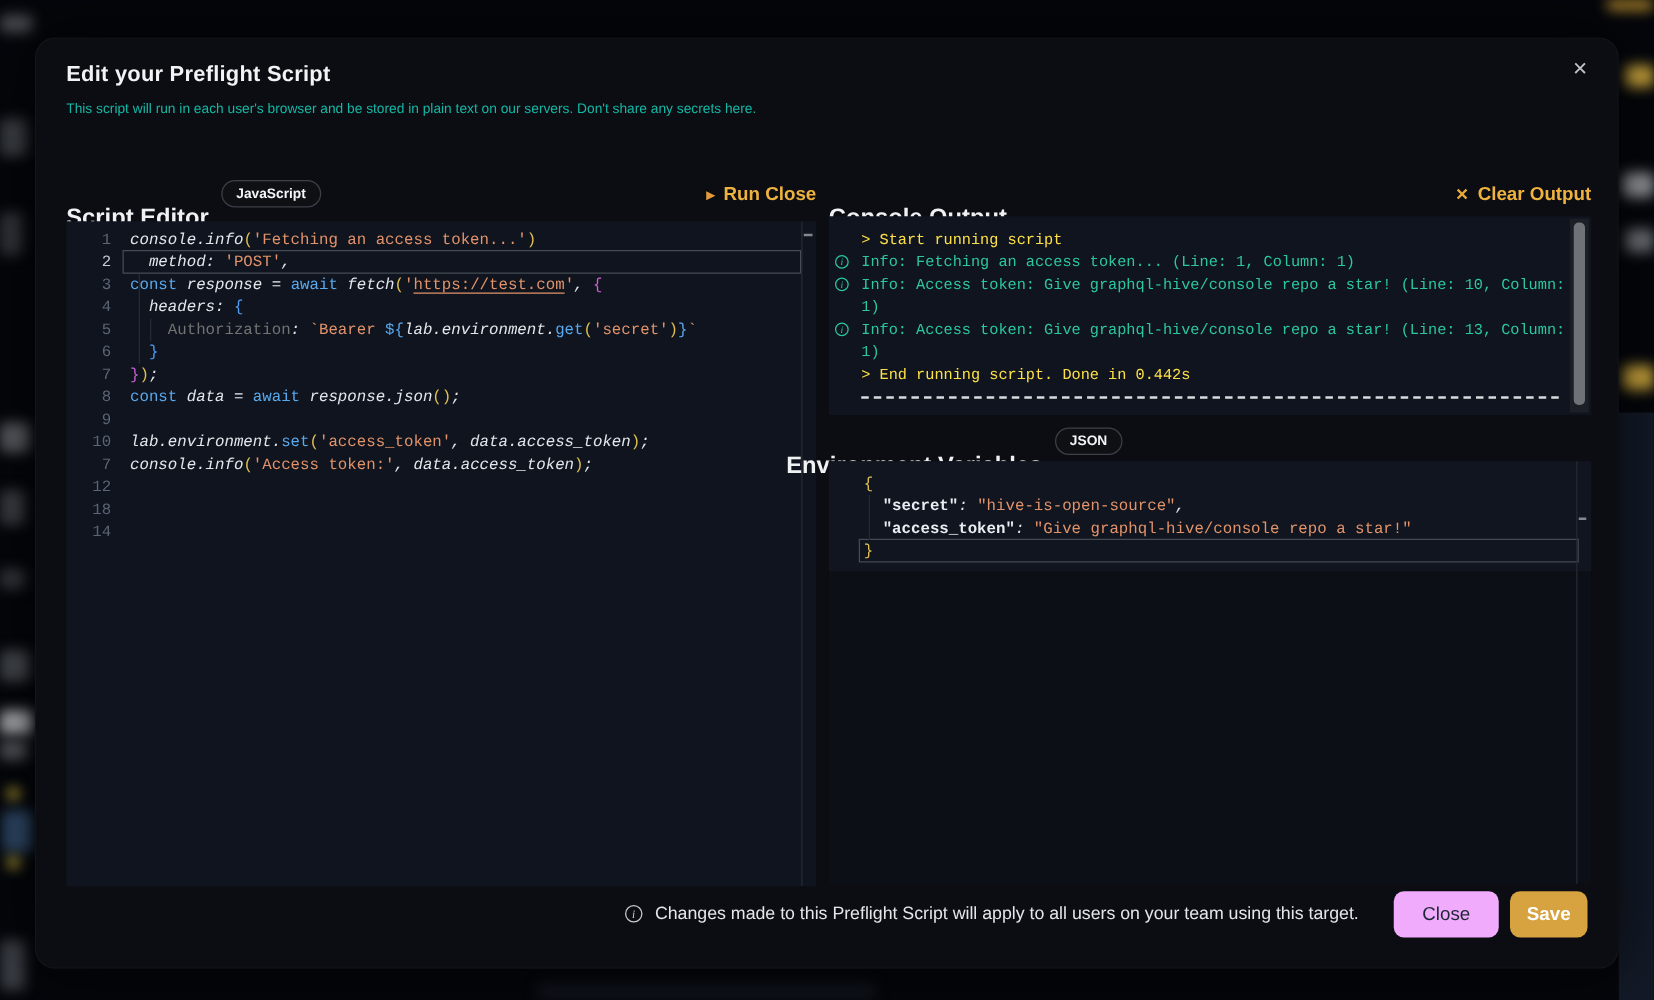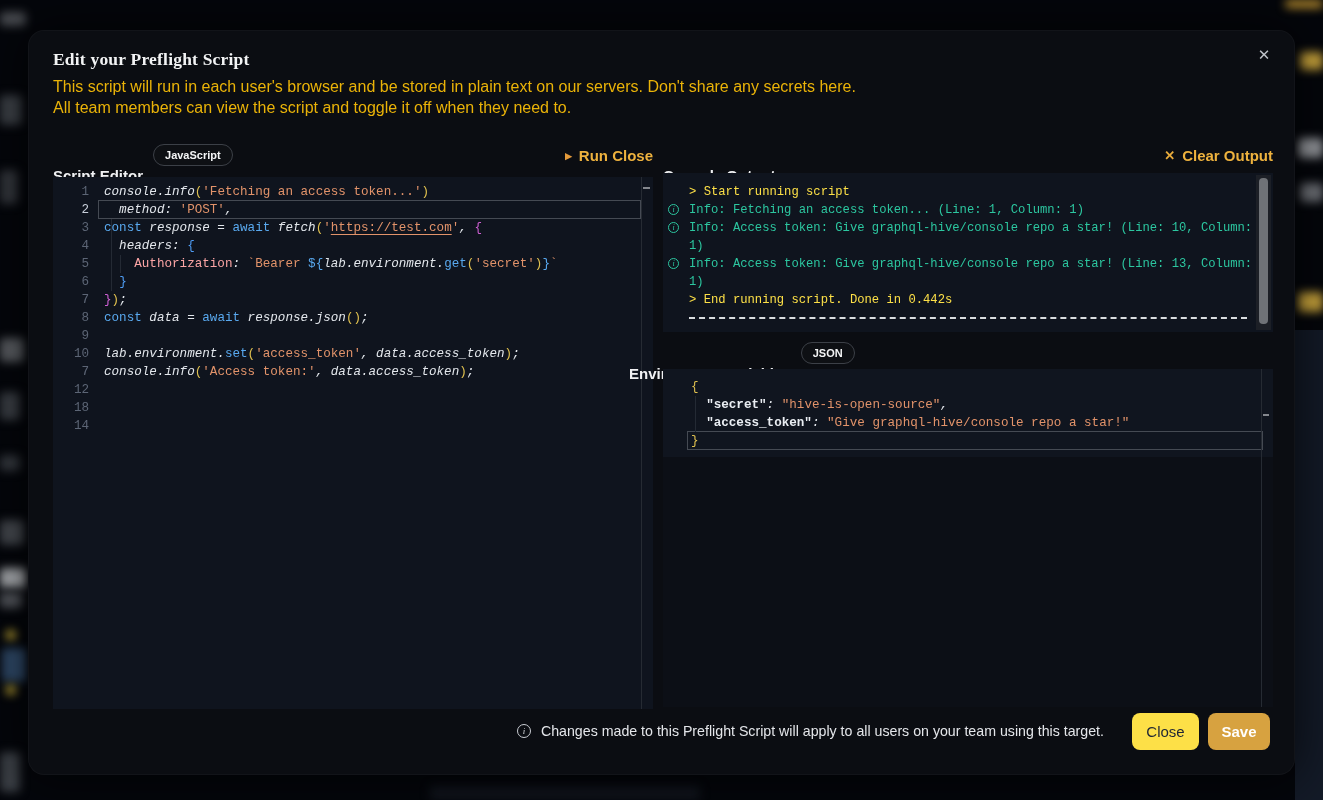--- a/index.html
+++ b/index.html
@@ -10,33 +10,33 @@
   .backdrop { position:absolute; inset:0; background:#04060b; }
   .blob { position:absolute; filter:blur(5px); border-radius:4px; }
   .bg-right-panel { position:absolute; left:1295px; top:330px; width:28px; height:470px;
                     background:#131a27; }
 
   
   .modal { position:absolute; left:28px; top:30px; width:1267px; height:745px;
            background:#0b0d12; border-radius:16px; box-shadow:0 0 50px rgba(0,0,0,.7);
            border:1px solid rgba(255,255,255,.03); }
   .modal-title { position:absolute; left:24px; top:18px; font-size:17.5px; font-weight:700;
-                 color:#f2f3f4; letter-spacing:.2px;font-family:Liberation Serif, serif; }
-  .modal-desc { position:absolute; left:24px; top:46px; font-size:16px; color:#eab308;
+                 color:#f2f3f4; letter-spacing:.2px; }
+  .modal-desc { position:absolute; left:24px; top:46px; font-size:11px; color:#14b8a6;
                 line-height:20.5px; }
   .close-x { position:absolute; right:16px; top:10px; width:28px; height:28px; display:flex;
              align-items:center; justify-content:center; color:#bfc3c9; font-size:15px;
              cursor:pointer; }
 
   
   .phead { position:absolute; height:26px; display:flex; align-items:center; }
   .phead-left  { left:24px;  top:111px; width:600px; }
   .phead-right { left:634px; top:111px; width:610px; }
   .phead-env   { left:600px; top:309px; width:610px;text-align:right; }
-  .phead h2 { font-size:15px; font-weight:700; color:#f0f1f3;margin-top:40px; }
+  .phead h2 { font-size:19px; font-weight:700; color:#f0f1f3;margin-top:40px; }
   .pill { margin-left:10px; padding:4px 11px; border:1px solid #3c4047; border-radius:999px;
           font-size:11px; font-weight:700; color:#f4f5f6; background:#0e1014; }
   .accent-btn { margin-left:auto; display:flex; align-items:center; gap:7px; cursor:pointer;
                 font-size:15px; font-weight:600; color:#eeb23e; background:none; border:none;
                 font-family:"Liberation Sans",sans-serif; }
   .play-ico { color:#e49a3b; font-size:13px; line-height:1; }
   .x-ico { color:#e8ab3c; font-size:13px; line-height:1; }
 
   
   .mono { font-family:"Liberation Mono","DejaVu Sans Mono",monospace; font-size:12.6px; }
@@ -51,21 +51,21 @@
   .ln.active { color:#c7ced9; }
   .codearea { position:absolute; top:6px; }
   #se-code { left:51px; }
   #env-code { left:28px; top:9px; }
   .cl { height:18px; line-height:18px; white-space:pre; }
 
   .tok-w   { color:#e3e7ec;font-style:italic; }
   .tok-kw  { color:#59a9ef; }
   .tok-str { color:#e2936a; }
   .tok-lnk { color:#e2936a; text-decoration:underline; text-underline-offset:3px; }
-  .tok-cls { color:#fca5a5; }
+  .tok-cls { color:#737373; }
   .tok-b1  { color:#dfc04f; }
   .tok-b2  { color:#cf5fd4; }
   .tok-b3  { color:#4f9df5; }
   .tok-key { color:#e9edf2; font-weight:700; }
 
   .active-line-box { position:absolute; border:1px solid #454a53; }
   #se-active  { left:45px;  top:23px; width:543px; height:19px; }
   #env-active { left:24px;  top:62px; width:576px; height:19px; }
 
   .hairline { position:absolute; top:0; bottom:0; width:1px; background:#262b33; }
@@ -91,21 +91,21 @@
   
   .footer { position:absolute; left:0; right:0; top:681px; height:38px; display:flex;
             align-items:center; justify-content:flex-end; padding-right:24px; }
   .note { display:flex; align-items:center; gap:10px; margin-right:28px; }
   .note-ico { width:14px; height:14px; border:1.2px solid #c9ccd2; border-radius:50%;
               font-size:9px; line-height:12px; text-align:center; color:#d4d7dc;
               font-family:"Liberation Serif",serif; font-style:italic; flex:none; }
   .note-text { font-size:14.2px; color:#e4e6ea; }
   .btn { height:37px; border:none; border-radius:8px; font-size:15px; cursor:pointer;
          font-family:"Liberation Sans",sans-serif; }
-  .btn-close { width:67px; background:#fde047; color:#1e2535; font-weight:500; margin-right:9px; }
+  .btn-close { width:84px; background:#f0abfc; color:#1e2535; font-weight:500; margin-right:9px; }
   .btn-save  { width:62px; background:#d7a240; color:#ffffff; font-weight:600; }
 </style>
 </head>
 <body>
 
 <div class="backdrop">
   <div class="blob" style="left:0;top:12px;width:26px;height:14px;background:#5a5d62;opacity:.8"></div>
   <div class="blob" style="left:0;top:95px;width:22px;height:30px;background:#3c4046"></div>
   <div class="blob" style="left:0;top:170px;width:18px;height:34px;background:#33363c"></div>
   <div class="blob" style="left:0;top:338px;width:24px;height:24px;background:#9fa3a8;opacity:.55"></div>
@@ -126,21 +126,20 @@
   <div class="blob" style="left:1298px;top:292px;width:25px;height:20px;background:#c9a43c"></div>
   <div class="bg-right-panel"></div>
   <div class="blob" style="left:430px;top:786px;width:270px;height:14px;background:#11151d"></div>
 </div>
 
 <div class="modal">
 
   <div class="modal-title">Edit your Preflight Script</div>
   <div class="modal-desc">
     <div>This script will run in each user's browser and be stored in plain text on our servers. Don't share any secrets here.</div>
-    <div>All team members can view the script and toggle it off when they need to.</div>
   </div>
   <div class="close-x">✕</div>
 
   <div class="phead phead-left">
     <h2>Script Editor</h2>
     <span class="pill">JavaScript</span>
     <button class="accent-btn">
       <span class="play-ico">▸</span>
       <span>Run Close</span>
     </button>

